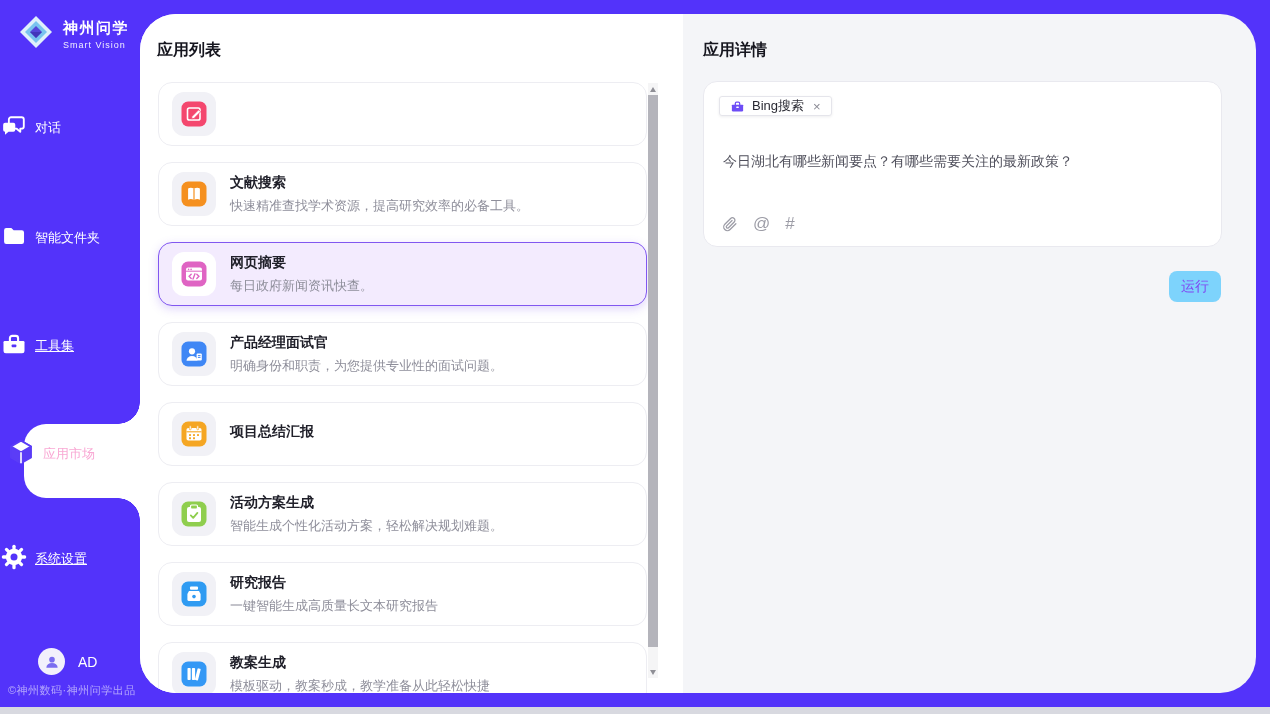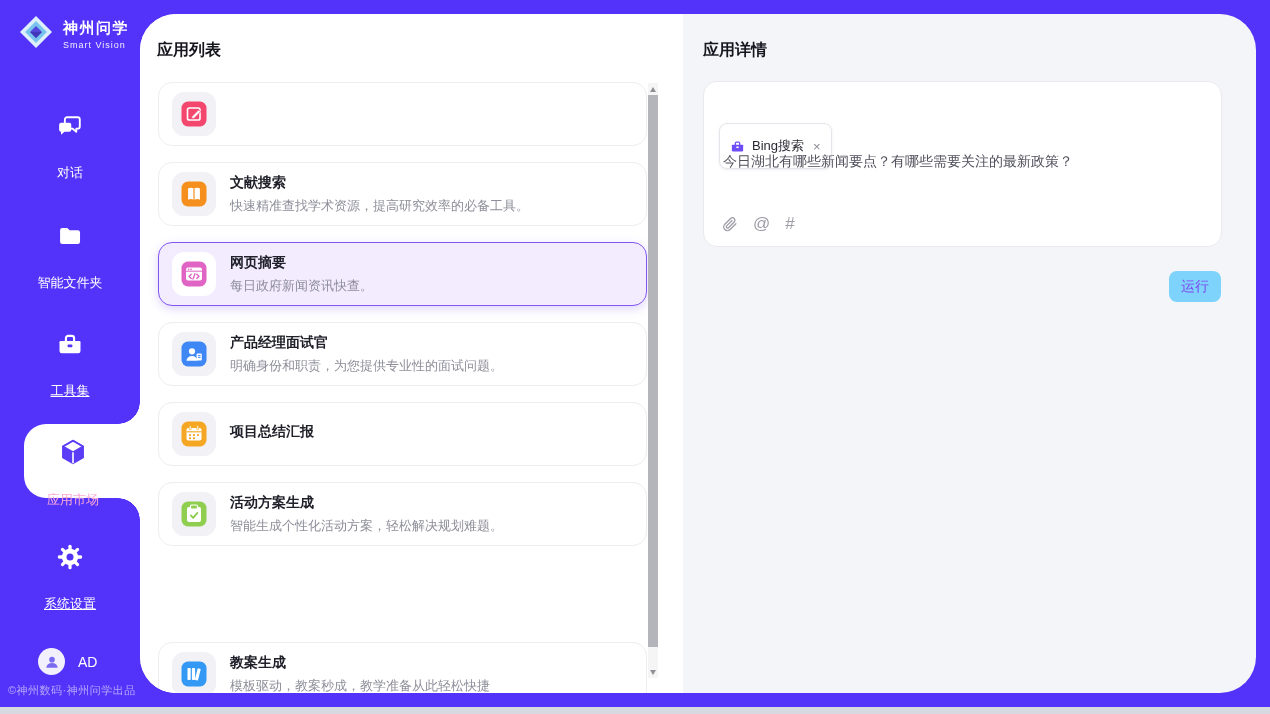--- a/index.html
+++ b/index.html
@@ -10,22 +10,22 @@
     font-family:"Liberation Sans","DejaVu Sans",sans-serif;
   }
   .frame { position:absolute; left:0; top:0; right:0; height:707px; background:#5333fa; }
 
   
   .sidebar { position:absolute; left:0; top:0; width:140px; height:506px; }
   .logo { position:absolute; left:17px; top:13px; display:flex; align-items:center; gap:8px; }
   .logo-text .cn { color:#fff; font-weight:bold; font-size:15px; letter-spacing:1.5px; }
   .logo-text .en { color:rgba(255,255,255,.92); font-size:9px; letter-spacing:1px; margin-top:2px; }
 
-  .nav-item { position:absolute; left:0; width:140px; display:flex; flex-direction:column;
-              align-items:center; gap:23px; color:#fff; font-size:13px; cursor:pointer; }
+  .nav-item { position:absolute; left:0; width:140px; display:flex; flex-direction:row;
+              align-items:center; gap:7px; color:#fff; font-size:13px; cursor:pointer; }
   .nav-item .lbl { line-height:1; }
   .nav-item.underlined .lbl { text-decoration:underline; }
   .nav-item.active { color:#f9a8d4;padding-left:6px; }
 
   .active-bubble { position:absolute; left:24px; right:0; top:424px; height:74px;
                    background:#fff; border-radius:22px 0 0 22px; }
   .active-bubble::before { content:""; position:absolute; right:0; top:-22px; width:22px; height:22px;
                    background:radial-gradient(circle at 0 0, #5333fa 21.5px, #fff 22px); }
   .active-bubble::after  { content:""; position:absolute; right:0; bottom:-22px; width:22px; height:22px;
                    background:radial-gradient(circle at 0 100%, #5333fa 21.5px, #fff 22px); }
@@ -64,24 +64,24 @@
             border-bottom:5px solid #8f8f96; }
   .tri-down { width:0; height:0; border-left:3.5px solid transparent; border-right:3.5px solid transparent;
             border-top:5px solid #8f8f96; }
   .sb-thumb { position:absolute; left:0; top:12px; width:10px; height:552px; background:#b4b4bb; }
 
   
   .detail-panel { position:absolute; left:543px; top:0; right:0; height:100%; }
   .detail-panel .panel-title { left:20px; top:26px; }
   .detail-card { position:absolute; left:20px; top:67px; width:519px; height:166px;
                  background:#fff; border:1px solid #e9e9ef; border-radius:14px; }
-  .tool-tag { position:absolute; left:15px; top:14px; height:46px; padding:0 10px;
+  .tool-tag { position:absolute; left:15px; top:14px; height:20px; padding:0 10px;
               display:inline-flex; align-items:center; gap:7px;
-              border:1px solid #e5e5eb; border-radius:8px; background:#fff;
-              box-shadow:0 1px 3px rgba(20,20,40,.07); font-size:13px; color:#2a2a33;margin-top:27px; }
+              border:1px solid #e5e5eb; border-radius:3px; background:#fff;
+              box-shadow:0 1px 3px rgba(20,20,40,.07); font-size:13px; color:#2a2a33; }
   .tag-close { font-size:13px; color:#8a8a94; margin-left:2px; cursor:pointer; }
   .prompt-text { position:absolute; left:19px; top:69px; right:16px;
                  font-size:14px; color:#50505c; line-height:1.5; }
   .composer-icons { position:absolute; left:17px; top:133px; display:flex; align-items:center;
                     gap:15px; color:#9c9ca6; }
   .composer-icons .glyph { font-size:17px; line-height:1; }
   .run-btn { position:absolute; right:35px; top:257px; width:52px; height:31px;
              background:#7dd3fc; color:#8047f2; font-size:14px; border:none; border-radius:8px;
              display:flex; align-items:center; justify-content:center; cursor:pointer; }
 </style>
@@ -273,20 +273,34 @@
             <rect x="9.5" y="4" width="7" height="4" rx="1.2" fill="currentColor" stroke="#fff" stroke-width="1.2"></rect>
             <path stroke="currentColor" stroke-width="1.8" fill="none" stroke-linecap="round" stroke-linejoin="round" d="M9.8 14.4l2.4 2.4 4.2-4.9"></path>
           </svg>
         </div>
         <div class="card-text">
           <div class="card-title">活动方案生成</div>
           <div class="card-desc">智能生成个性化活动方案，轻松解决规划难题。</div>
         </div>
       </div>
 
+      <div class="card" style="top:548px">
+        <div class="icon-box" style="color: rgb(47, 155, 242);">
+          <svg width="26" height="26" viewBox="0 0 26 26">
+            <rect x="0.5" y="0.5" width="25" height="25" rx="6.5" fill="currentColor"></rect>
+            <rect x="9" y="5.6" width="8" height="3.2" rx="1" fill="#fff"></rect>
+            <path fill="#fff" d="M8 10h10l1.6 3v5.4a1.6 1.6 0 0 1-1.6 1.6H8a1.6 1.6 0 0 1-1.6-1.6V13z"></path>
+            <circle cx="13" cy="15.6" r="1.8" fill="currentColor"></circle>
+          </svg>
+        </div>
+        <div class="card-text">
+          <div class="card-title">研究报告</div>
+          <div class="card-desc">一键智能生成高质量长文本研究报告</div>
+        </div>
+      </div>
 
       <div class="card" style="top:628px">
         <div class="icon-box" style="color: rgb(52, 152, 245);">
           <svg width="26" height="26" viewBox="0 0 26 26">
             <rect x="0.5" y="0.5" width="25" height="25" rx="6.5" fill="currentColor"></rect>
             <g fill="#fff">
               <rect x="6.5" y="7" width="3.2" height="12" rx="0.8"></rect>
               <rect x="10.9" y="7" width="3.2" height="12" rx="0.8"></rect>
               <rect x="15.2" y="7.4" width="3.2" height="12" rx="0.8" transform="rotate(14 16.8 13.4)"></rect>
             </g>

